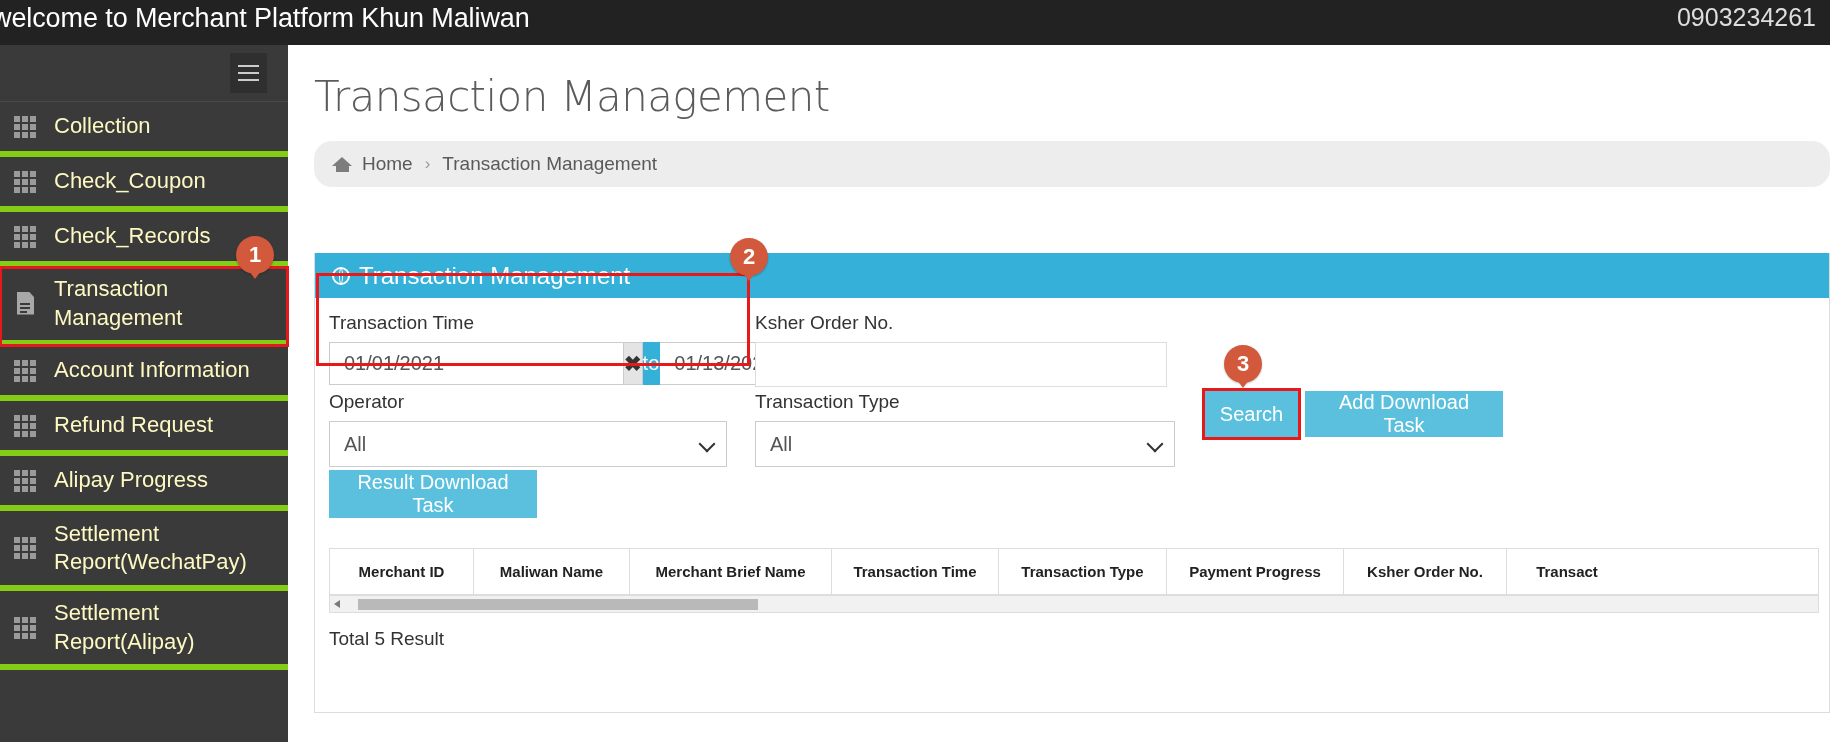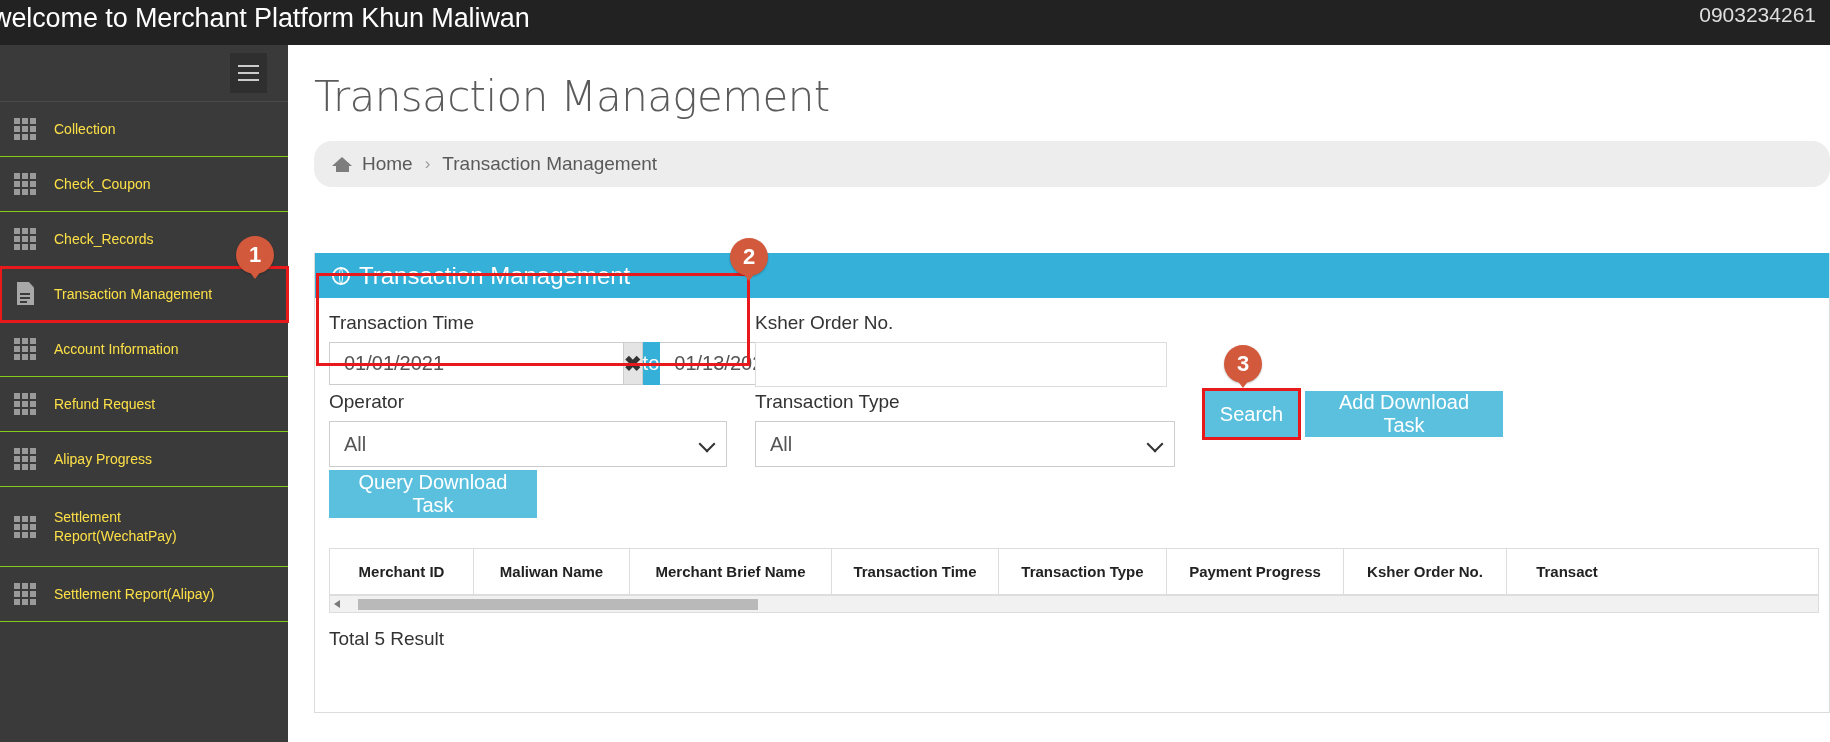--- a/index.html
+++ b/index.html
@@ -16,21 +16,21 @@
     position: absolute; top: 0; left: 0; width: 1830px; height: 45px;
     background: #222222; color: #ffffff;
   }
   .topbar-welcome {
     position: absolute; left: -8px; top: 3px;
     font-size: 27px; color: #ffffff; white-space: nowrap;
     letter-spacing: -0.1px;
   }
   .topbar-phone {
     position: absolute; right: 14px; top: 3px;
-    font-size: 21px; color: #dedede; white-space: nowrap;
+    font-size: 25px; color: #dedede; white-space: nowrap;
   }
 
   
   .sidebar {
     position: absolute; left: 0; top: 45px; width: 288px; height: 697px;
     background: #3a3a3a;
   }
   .sidebar-top {
     height: 57px; position: relative; border-bottom: 1px solid #4a4a4a;
   }
@@ -39,22 +39,22 @@
     width: 37px; height: 40px; background: #2f2f2f;
     display: flex; flex-direction: column; justify-content: center;
     align-items: center; gap: 5px; cursor: pointer;
   }
   .hamburger span { display: block; width: 21px; height: 2px; background: #cccccc; }
 
   .nav-item {
     position: relative;
     display: flex; align-items: center;
     min-height: 55px; padding: 8px 10px 8px 14px;
-    border-bottom: 1px solid #84cc16;
-    color: #fde047; font-size: 14px; cursor: pointer;
+    border-bottom: 6px solid #84cc16;
+    color: #fef9c3; font-size: 22px; cursor: pointer;
   }
   .nav-item .nav-label { padding-left: 17px; line-height: 1.3; }
   .nav-item.two-line { min-height: 80px; }
   .nav-item.two-line .nav-label { max-width: 195px; }
 
   .grid-icon {
     width: 23px; height: 23px; flex: 0 0 23px;
     display: grid; grid-template-columns: repeat(3, 6px);
     grid-template-rows: repeat(3, 6px); gap: 2px;
     align-content: center;
@@ -455,21 +455,21 @@
         <div class="col-b2">
           <div class="field-label">Transaction Type</div>
           <div class="select-wrap">
             <div class="select-box">All</div>
             <span class="chevron"></span>
           </div>
         </div>
 
         <button class="btn btn-search red-outline">Search</button>
         <button class="btn btn-add">Add Download Task</button>
-        <button class="btn btn-query">Query Download Task</button>
+        <button class="btn btn-query">Result Download Task</button>
 
         <div class="table-wrap">
           <div class="thead">
             <div class="th" style="width:144px">Merchant ID</div>
             <div class="th" style="width:156px">Maliwan Name</div>
             <div class="th" style="width:202px">Merchant Brief Name</div>
             <div class="th" style="width:167px">Transaction Time</div>
             <div class="th" style="width:168px">Transaction Type</div>
             <div class="th" style="width:177px">Payment Progress</div>
             <div class="th" style="width:163px">Ksher Order No.</div>

